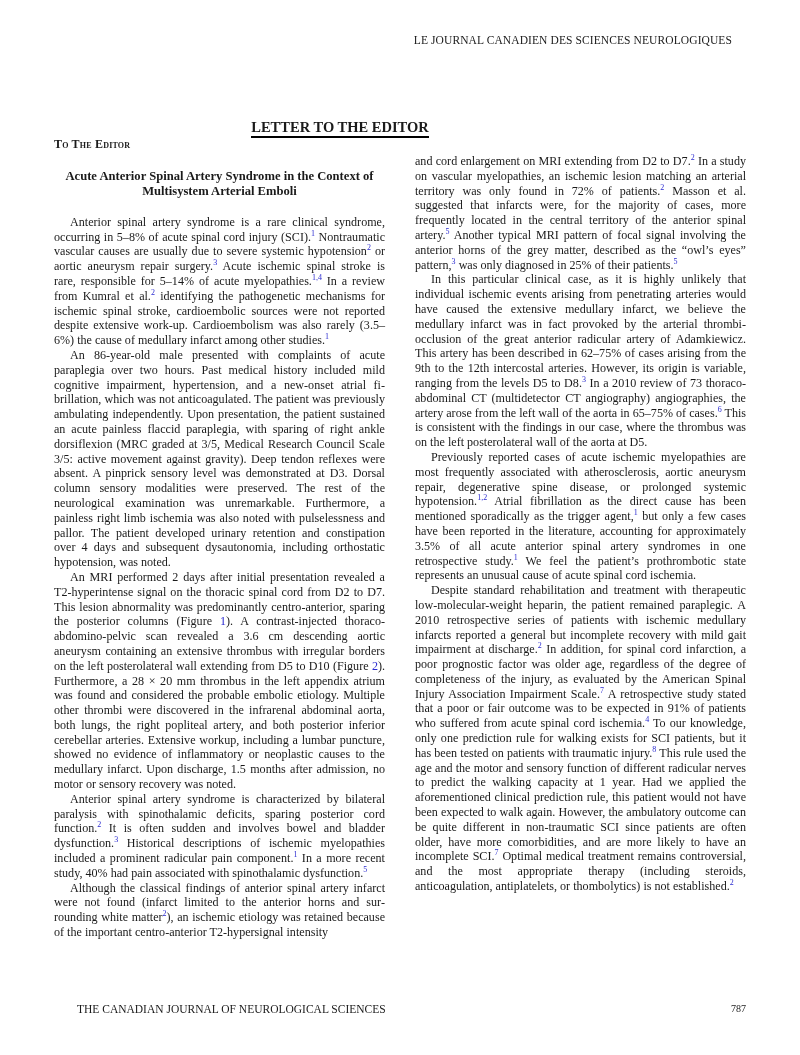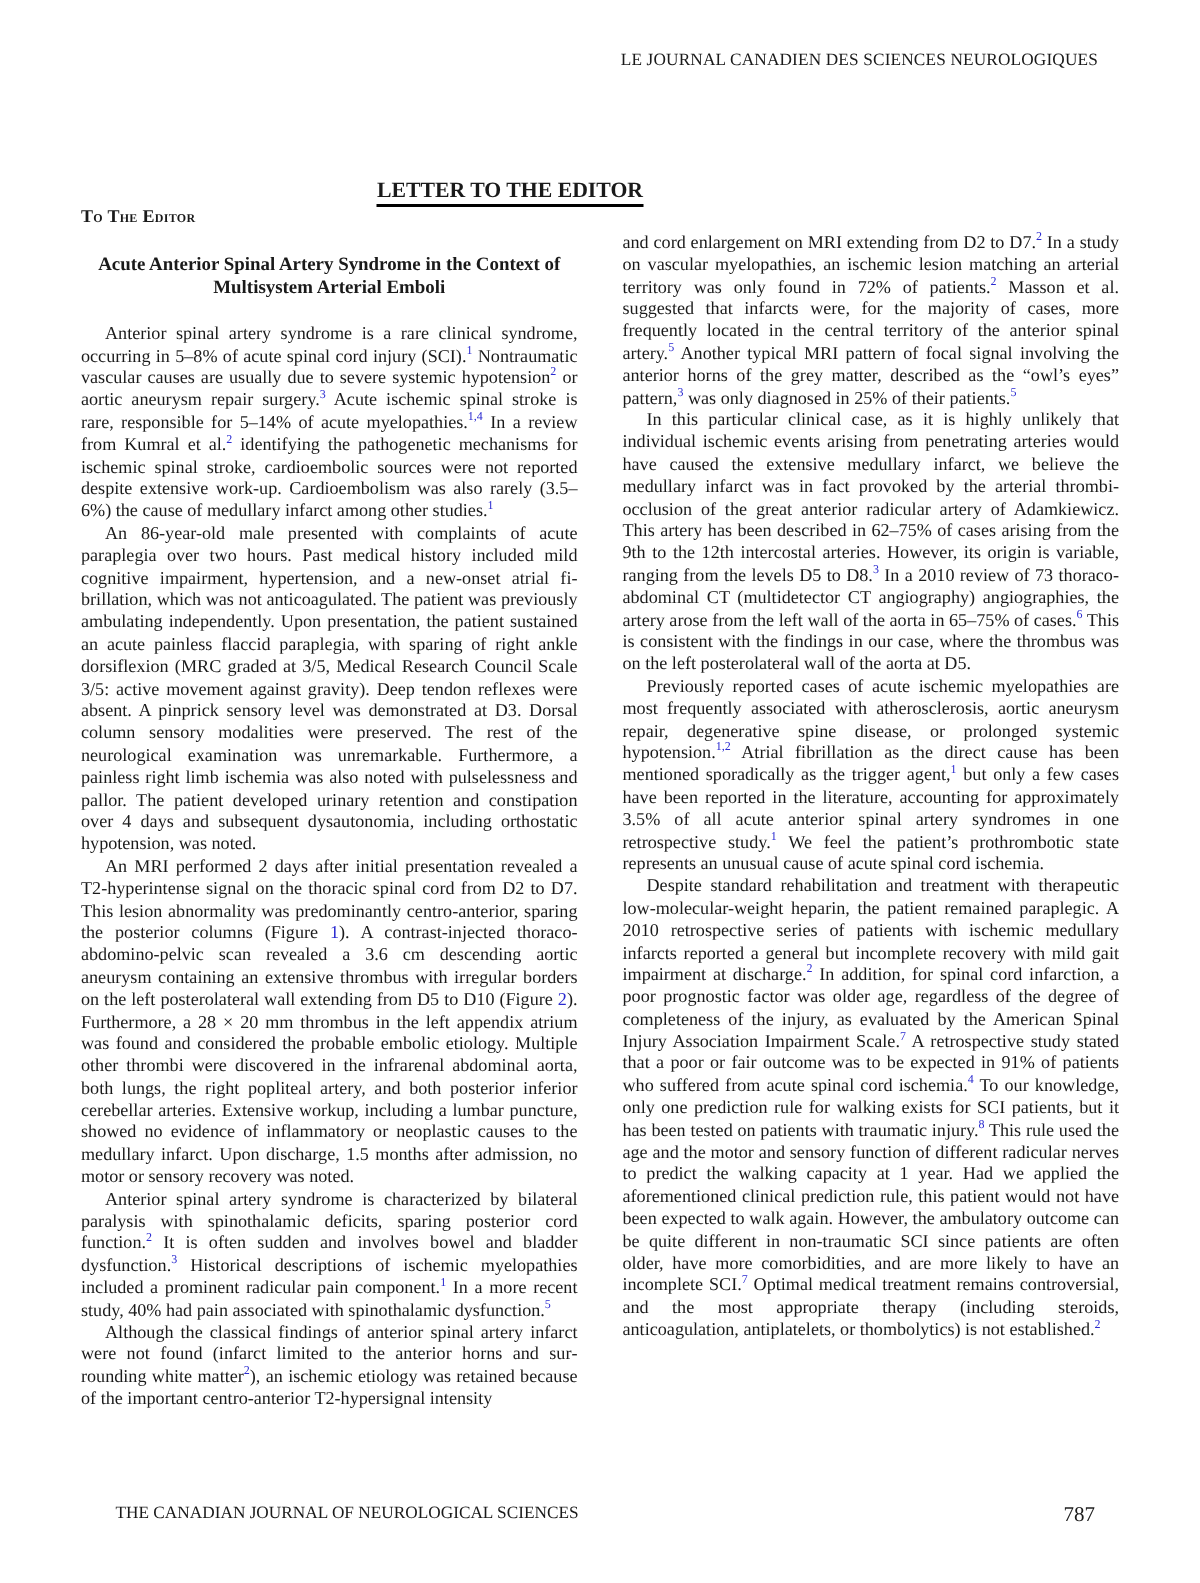--- a/index.html
+++ b/index.html
@@ -38,21 +38,21 @@
   p.noindent { text-indent: 0; }
   sup {
     font-size: 8px; line-height: 0; vertical-align: 5px;
     color: #2a2ad0;
   }
   .ref { color: #2a2ad0; }
   .footer-left {
     position: absolute; top: 1003px; left: 54px; font-size: 11.5px; margin-left: 23px;
   }
   .footer-right {
-    position: absolute; top: 1003px; right: 70px; font-size: 14px;
+    position: absolute; top: 1003px; right: 54px; font-size: 10px;
   }
 </style>
 </head>
 <body>
 
 <div class="running-head">LE JOURNAL CANADIEN DES SCIENCES NEUROLOGIQUES</div>
 
 <div class="section-title">
   <span>LETTER TO THE EDITOR</span>
 </div>

